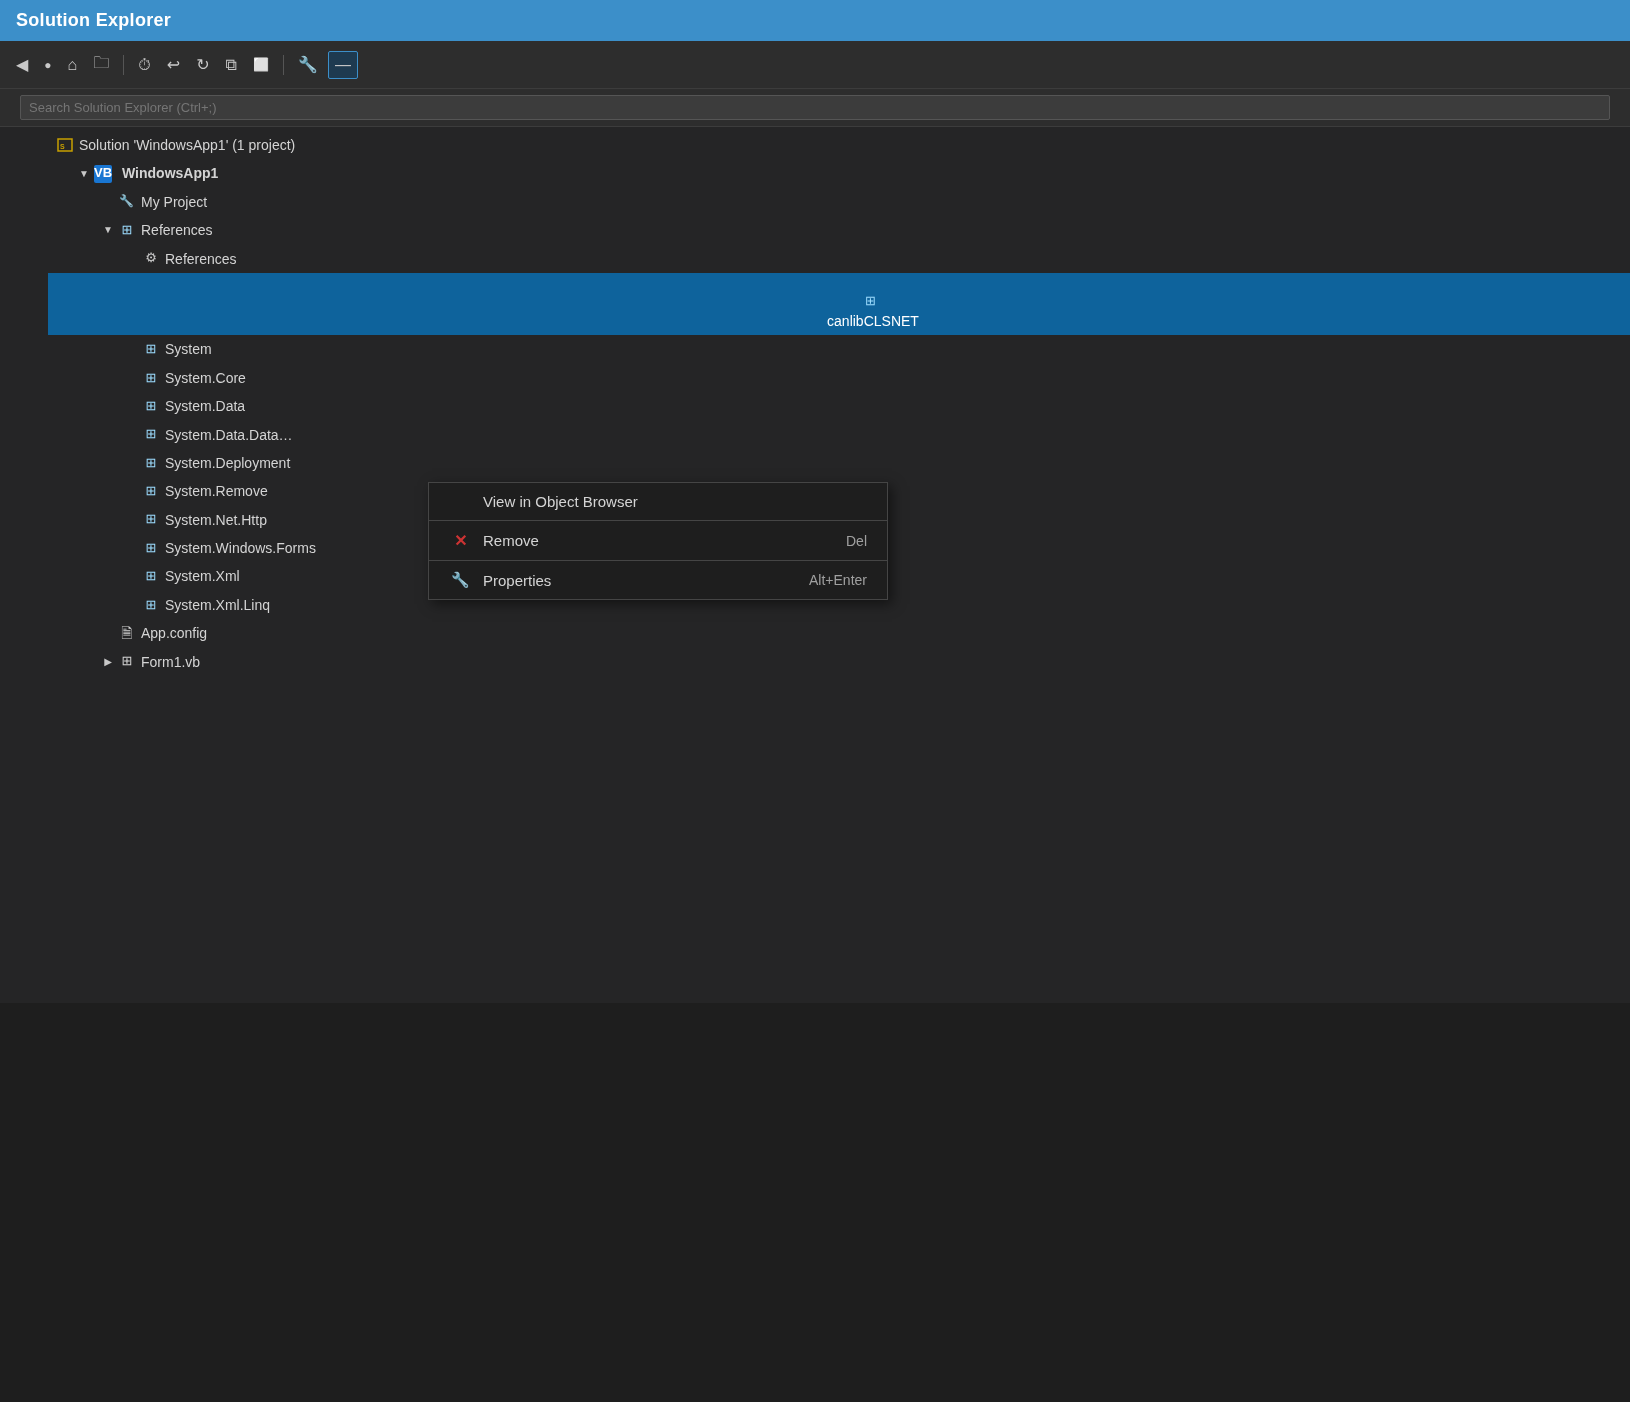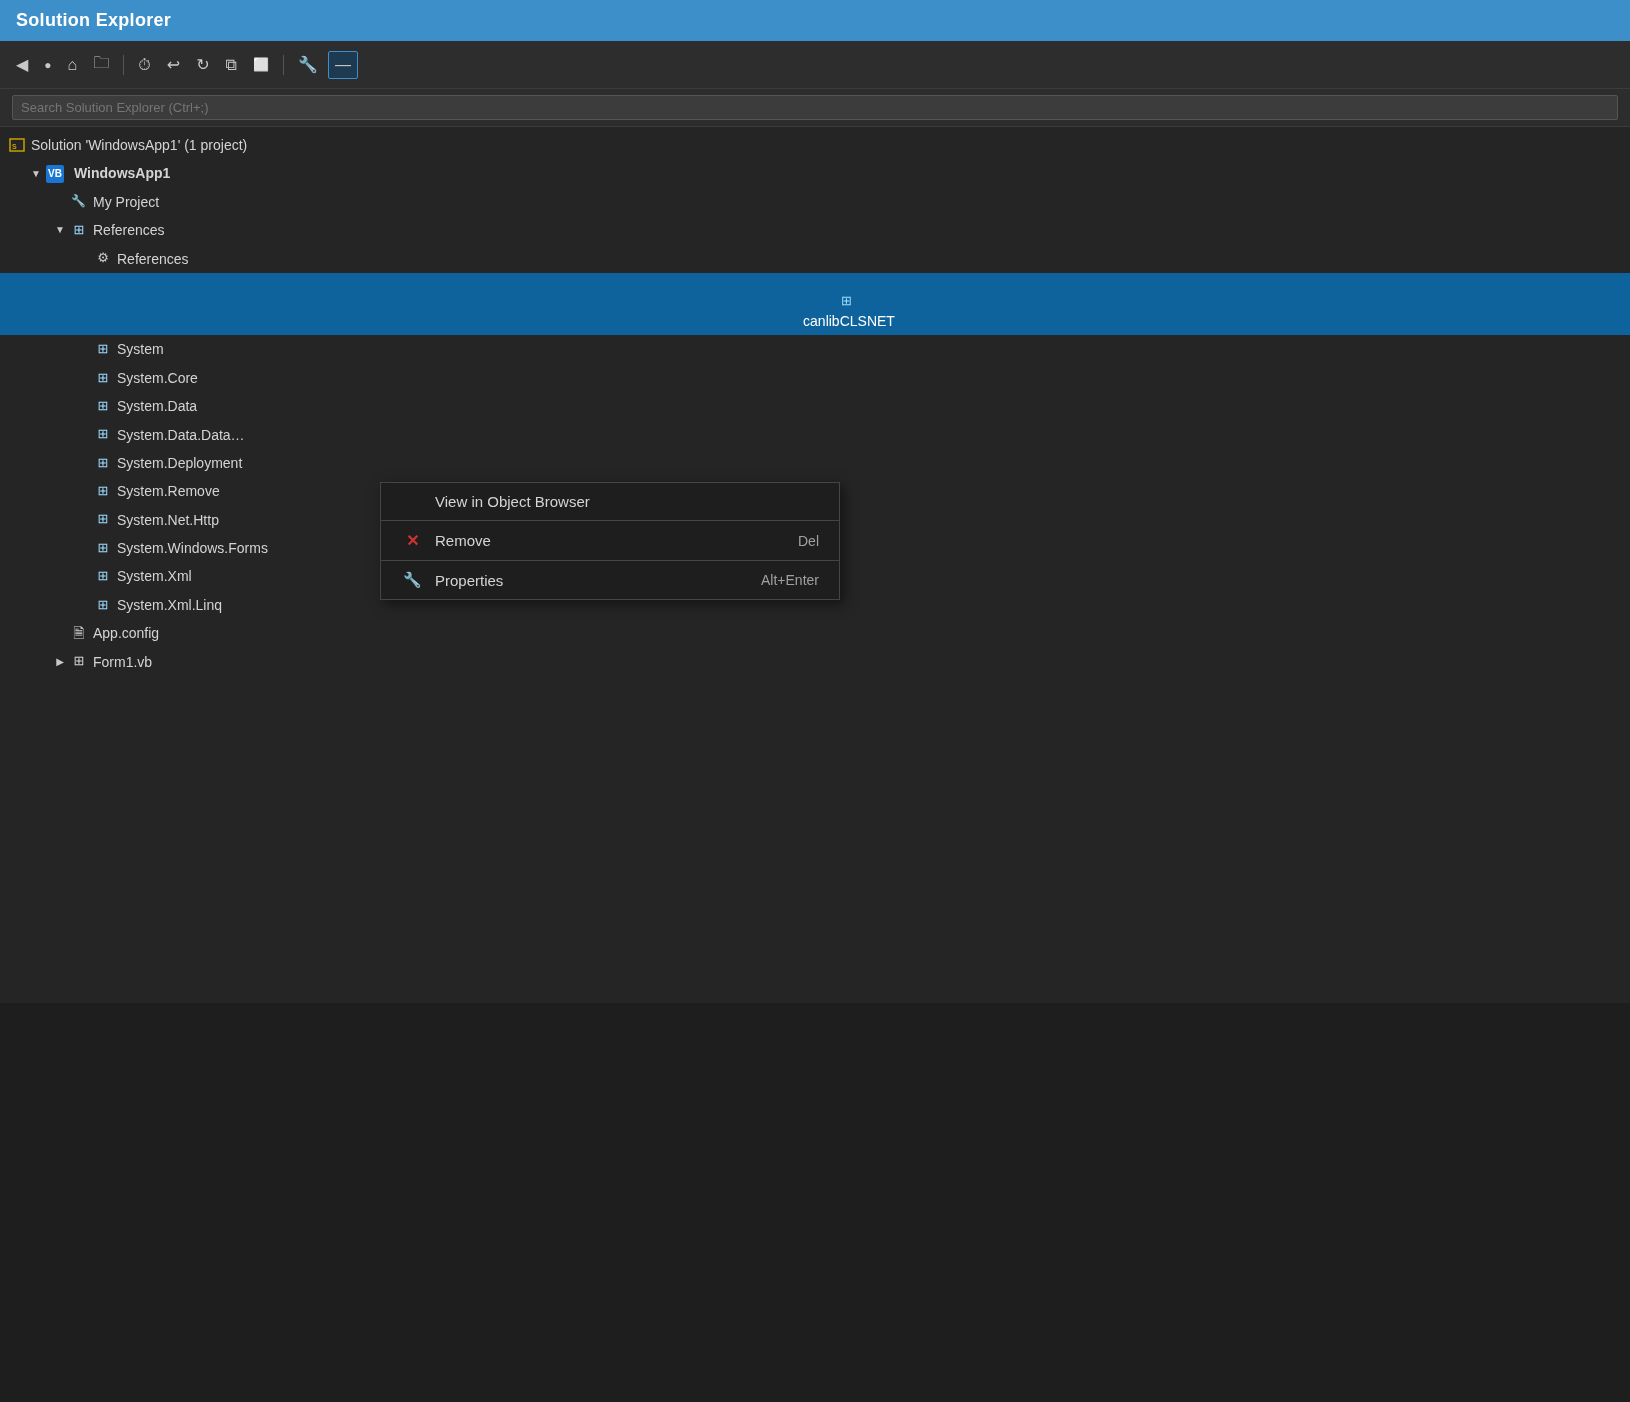--- a/index.html
+++ b/index.html
@@ -56,41 +56,42 @@
     }
 
     .toolbar-sep {
       width: 1px;
       height: 20px;
       background: #555;
       margin: 0 4px;
     }
 
     .search-bar {
-      padding: 6px 12px;
+      padding: 6px 20px;
       background: #2d2d2d;
       border-bottom: 1px solid #3c3c3c;
     }
 
     .search-bar input {
       width: 100%;
       background: #3c3c3c;
       border: 1px solid #555;
       color: #d4d4d4;
       padding: 4px 8px;
       font-size: 13px;
       outline: none;
       border-radius: 2px;
     }
 
     .tree-view {
       flex: 1;
       overflow: auto;
       padding: 4px 0;
       position: relative;
+      margin-left: 48px;
     }
 
     .tree-item {
       display: flex;
       align-items: center;
       padding: 3px 8px;
       cursor: pointer;
       white-space: nowrap;
       line-height: 1.6;
     }
@@ -260,21 +261,21 @@
         <svg width="18" height="18" viewBox="0 0 18 18">
           <rect x="2" y="3" width="14" height="12" fill="none" stroke="#c8a000" stroke-width="1.5"></rect>
           <text x="4" y="13" font-size="7" fill="#c8a000" font-weight="bold">S</text>
         </svg>
       </span>
       <span class="item-label">Solution 'WindowsApp1' (1 project)</span>
     </div>
 
     <div class="tree-item indent-1">
       <span class="expand-arrow expanded">▼</span>
-      <span class="item-icon icon-vb" style="background:#1976d2;color:white;font-size:10px;font-weight:bold;border-radius:2px;display:inline-flex;align-items:center;justify-content:center;">VB</span>
+      <span class="item-icon icon-vb" style="background:#1976d2;color:white;font-size:13px;font-weight:bold;border-radius:2px;display:inline-flex;align-items:center;justify-content:center;">VB</span>
       <span class="item-label" style="font-weight:bold;margin-left:5px;">WindowsApp1</span>
     </div>
 
     <div class="tree-item indent-2">
       <span class="expand-arrow" style="width:16px;display:inline-block;"></span>
       <span class="item-icon">🔧</span>
       <span class="item-label">My Project</span>
     </div>
 
     <div class="tree-item indent-2">

